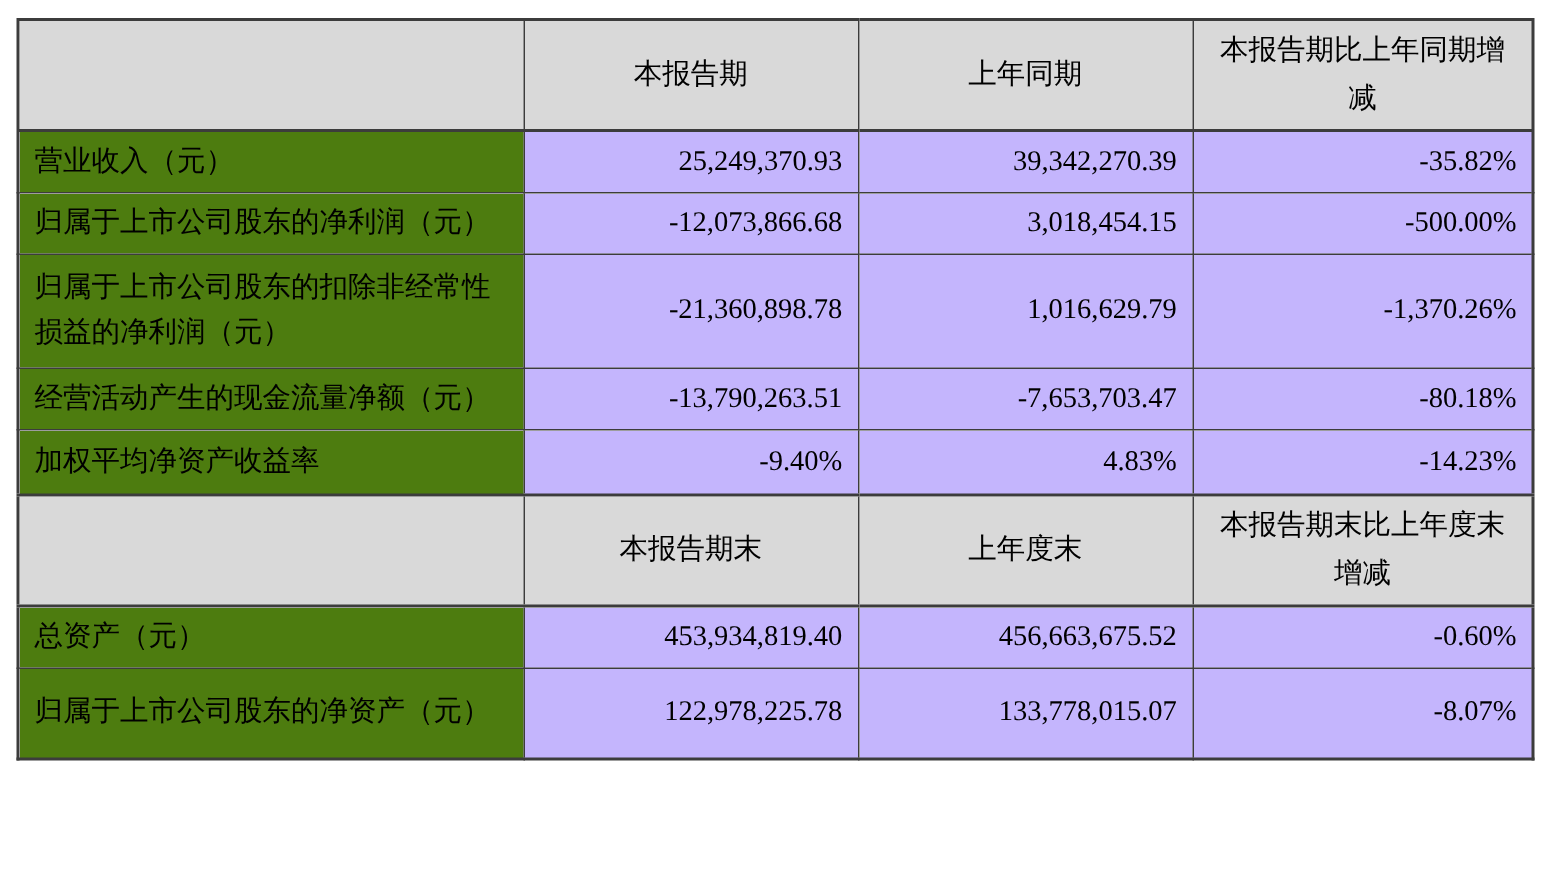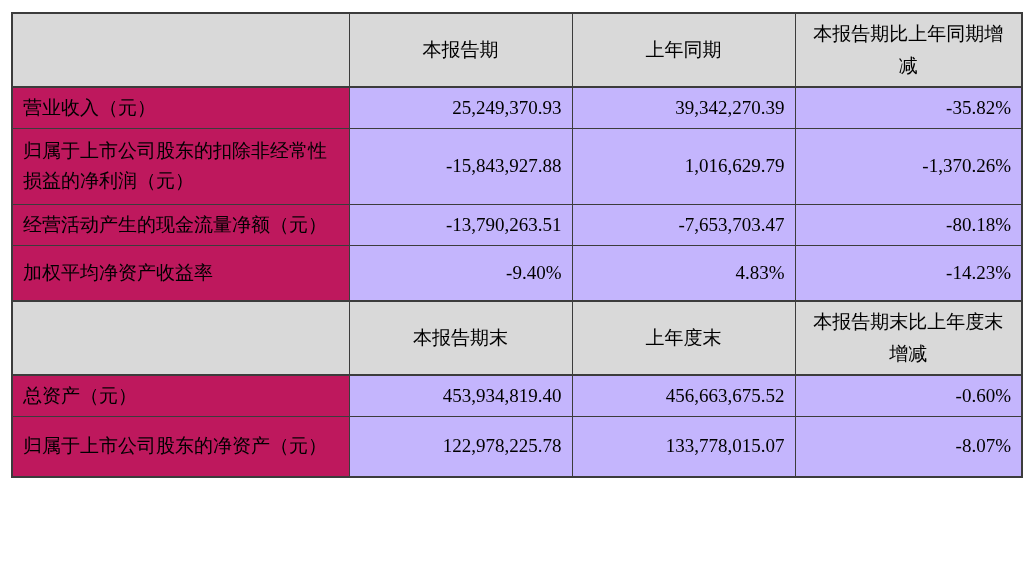--- a/index.html
+++ b/index.html
@@ -34,35 +34,35 @@
   }
   tr.header-row td {
     border-top: 2px solid #3c3c3c;
     border-bottom: 2px solid #3c3c3c;
     background: #d9d9d9;
     text-align: center;
     line-height: 32px;
   }
   tr.header-row { height: 70px; }
   td.label-cell {
-    background: #be185d;
+    background: #4d7c0f;
     text-align: left;
     padding: 4px 14px 4px 10px;
   }
   td.num-cell {
     background: #c4b5fd;
     text-align: right;
     padding: 4px 10px 4px 4px;
   }
   td.hdr-wide {
     padding: 4px 13px;
   }
   tr.r-normal { height: 41px; }
   tr.r-tall   { height: 76px; }
-  tr.r-last1  { height: 56px; }
+  tr.r-last1  { height: 44px; }
   tr.r-bottom { height: 61px; }
 </style>
 </head>
 <body>
 
 <div class="page">
   <table class="fin">
     <colgroup>
       <col style="width:337px">
       <col style="width:223px">
@@ -78,24 +78,30 @@
         <td class="hdr-wide">本报告期比上年同期增减</td>
       </tr>
 
       <tr class="r-normal">
         <td class="label-cell">营业收入（元）</td>
         <td class="num-cell">25,249,370.93</td>
         <td class="num-cell">39,342,270.39</td>
         <td class="num-cell">-35.82%</td>
       </tr>
 
+      <tr class="r-normal">
+        <td class="label-cell">归属于上市公司股东的净利润（元）</td>
+        <td class="num-cell">-12,073,866.68</td>
+        <td class="num-cell">3,018,454.15</td>
+        <td class="num-cell">-500.00%</td>
+      </tr>
 
       <tr class="r-tall">
         <td class="label-cell">归属于上市公司股东的扣除非经常性损益的净利润（元）</td>
-        <td class="num-cell">-15,843,927.88</td>
+        <td class="num-cell">-21,360,898.78</td>
         <td class="num-cell">1,016,629.79</td>
         <td class="num-cell">-1,370.26%</td>
       </tr>
 
       <tr class="r-normal">
         <td class="label-cell">经营活动产生的现金流量净额（元）</td>
         <td class="num-cell">-13,790,263.51</td>
         <td class="num-cell">-7,653,703.47</td>
         <td class="num-cell">-80.18%</td>
       </tr>

